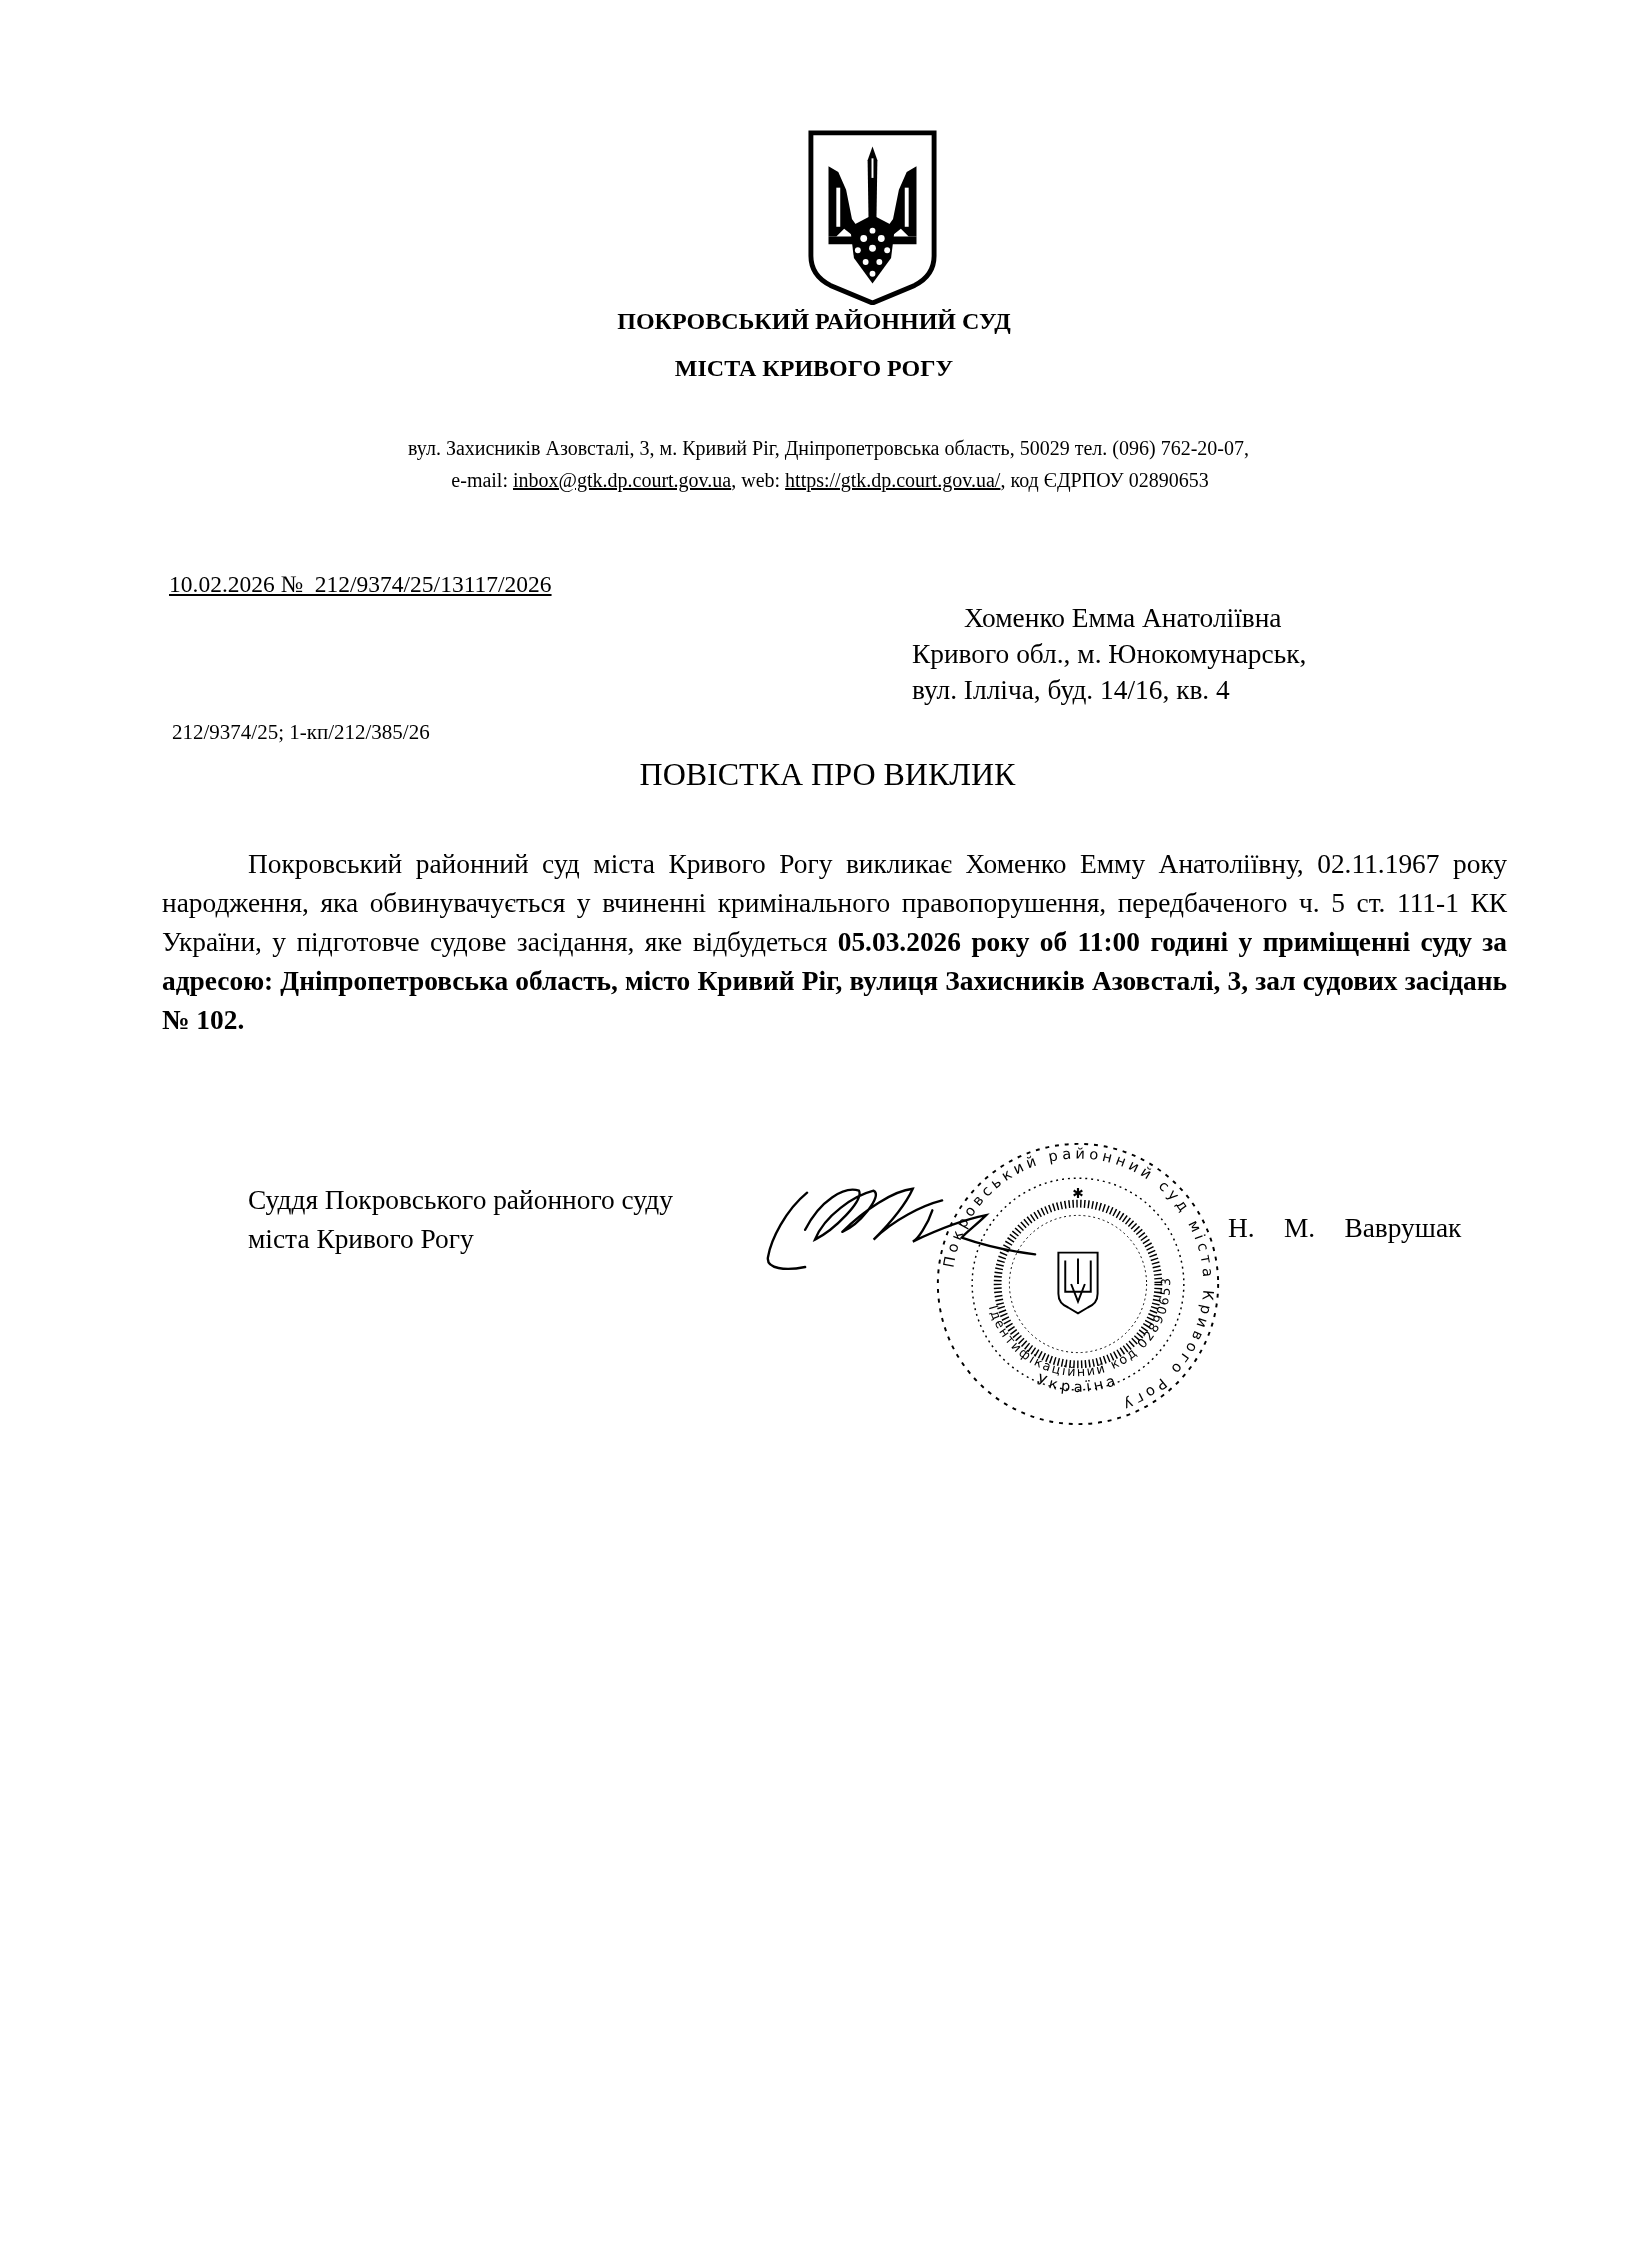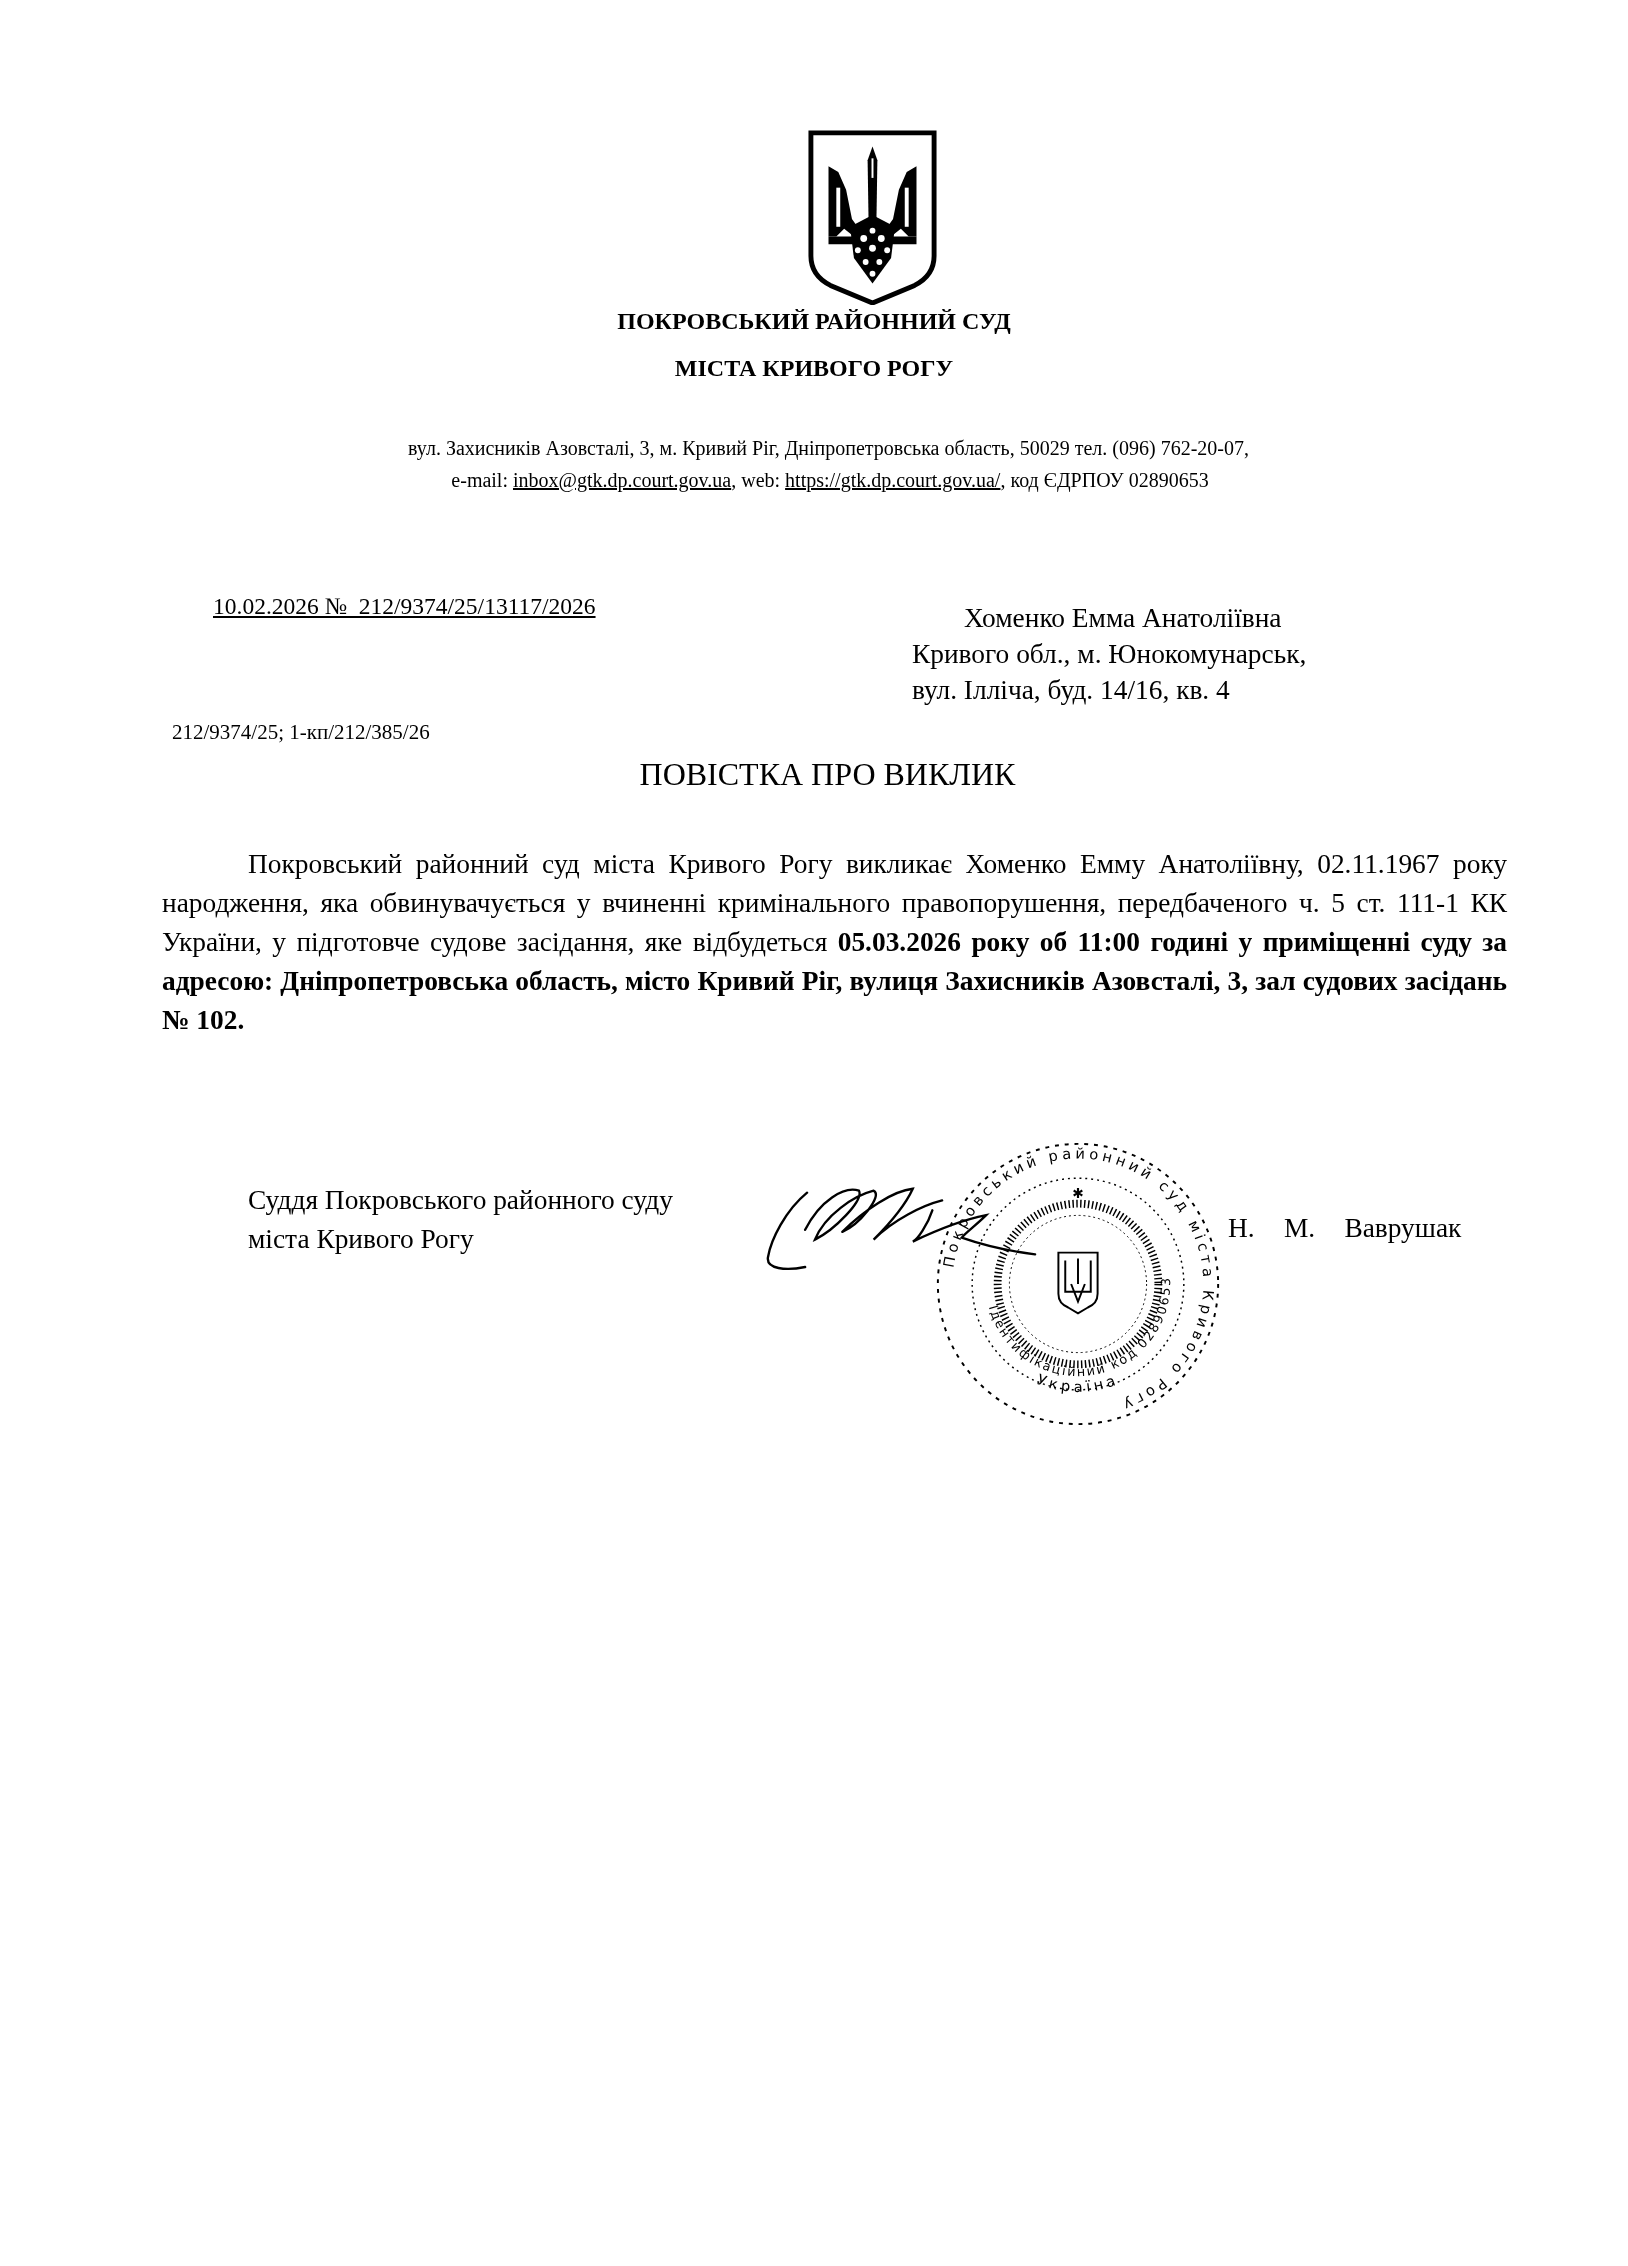--- a/index.html
+++ b/index.html
@@ -34,22 +34,22 @@
     .contact-line {
       left: 0; width: 1628px; text-align: center;
       font-size: 20px; line-height: 29px;
     }
     #contact-line-1 { top: 434px; padding-left: 29px; box-sizing: border-box; }
     #contact-line-2 { top: 466px; padding-left: 16px; }
     .u { text-decoration: underline; }
 
     
     #outgoing-ref {
-      left: 169px; top: 592px; font-size: 23.5px; line-height: 29px;
-      text-decoration: underline; white-space: pre; margin-left: 44px;
+      left: 169px; top: 570px; font-size: 23.5px; line-height: 29px;
+      text-decoration: underline; white-space: pre;
     }
     #case-numbers {
       left: 172px; top: 720px; font-size: 21px; line-height: 25.5px;
       white-space: pre;
     }
 
     
     #recipient {
       left: 912px; top: 600px; font-size: 27.4px; line-height: 36px;
     }

